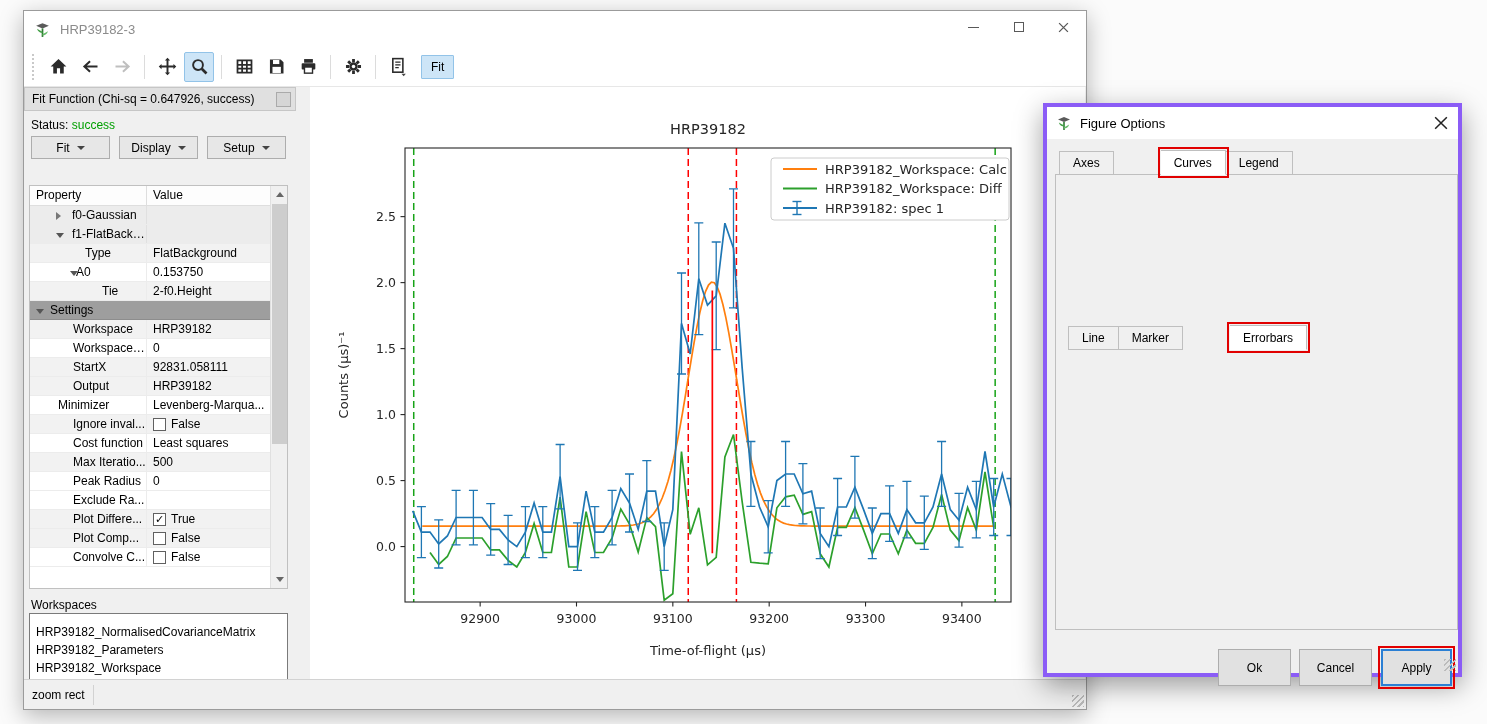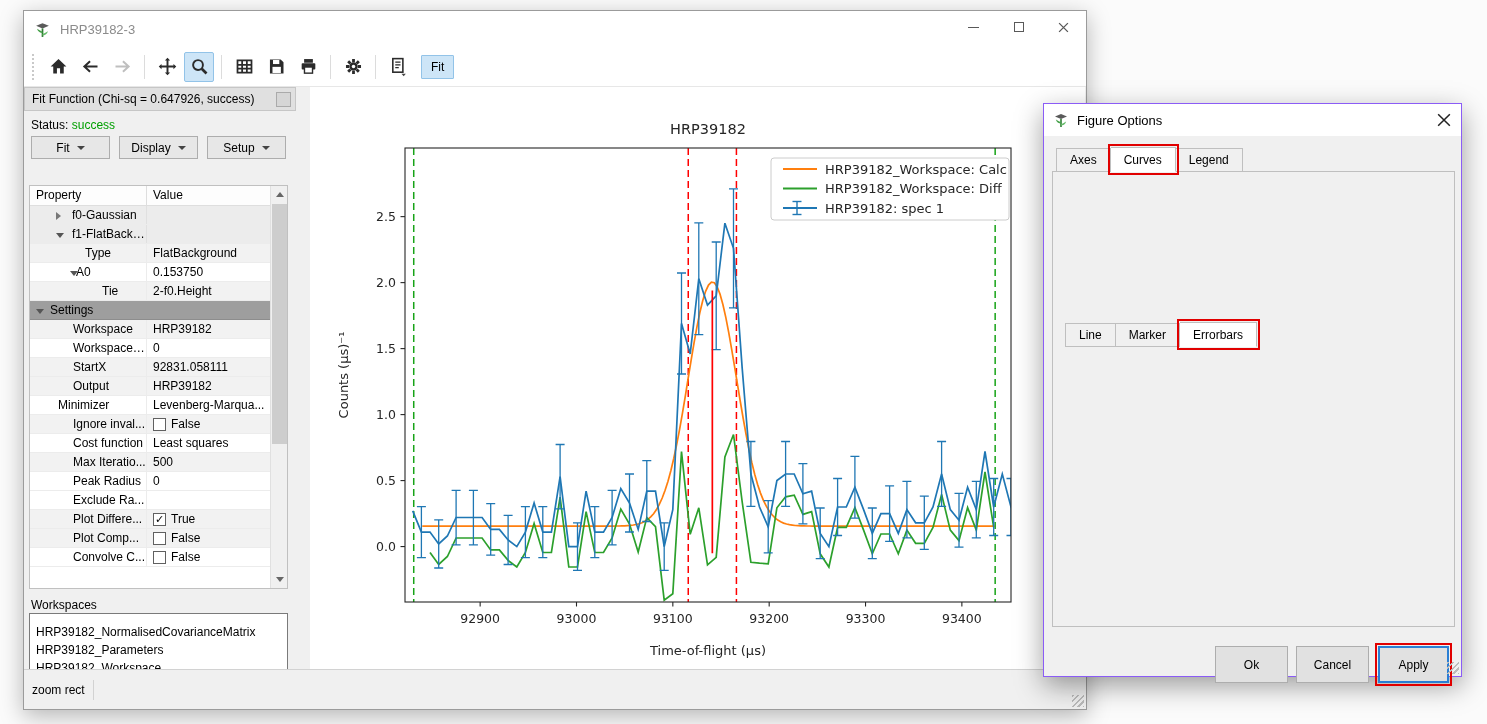--- a/index.html
+++ b/index.html
@@ -56,37 +56,37 @@
   .sb-tri-up{width:0;height:0;border-left:4px solid transparent;border-right:4px solid transparent;border-bottom:5px solid #666;}
   .sb-tri-dn{width:0;height:0;border-left:4px solid transparent;border-right:4px solid transparent;border-top:5px solid #666;}
   .sb-thumb{position:absolute;left:1px;top:18px;width:15px;height:240px;background:#cdcdcd;}
   .ws-label{position:absolute;left:7px;top:487px;font-size:12px;}
   .ws-list{position:absolute;left:5px;top:502px;width:259px;height:74px;background:#fff;border:1px solid #7a7a7a;
     font-size:12px;padding:9px 0;}
   .ws-item{padding:1px 6px;line-height:16px;white-space:nowrap;}
   
   .canvas{position:absolute;left:286px;top:76px;right:1px;bottom:26px;background:#fff;}
   #plot-svg{position:absolute;left:307px;top:95px;}
-  .statusbar{position:absolute;left:0;right:0;bottom:0;height:40px;background:#f0f0f0;border-top:1px solid #d2d2d2;
+  .statusbar{position:absolute;left:0;right:0;bottom:0;height:30px;background:#f0f0f0;border-top:1px solid #d2d2d2;
     display:flex;align-items:center;font-size:12px;}
   .statusbar .msg{padding:0 8px;border-right:1px solid #d2d2d2;height:20px;display:flex;align-items:center;}
   .grip{position:absolute;right:2px;bottom:2px;width:12px;height:12px;
     background:repeating-linear-gradient(135deg,#bbb 0 1.5px,transparent 1.5px 4px);}
   
   .dialog{position:absolute;left:1043px;top:103px;width:419px;height:574px;background:#f0f0f0;
-    border:1px solid #8b5cf6;box-shadow:0 9px 26px rgba(0,0,0,.38);}
+    border:4px solid #8b5cf6;box-shadow:0 9px 26px rgba(0,0,0,.38);}
   .dlg-title{position:absolute;left:0;top:0;right:0;height:32px;background:#fff;display:flex;align-items:center;}
   .dlg-title .app-icon{margin-left:9px;width:16px;height:16px;}
   .dlg-title .t{margin-left:8px;font-size:13px;color:#000;}
   .dlg-close{position:absolute;right:10px;top:9px;width:14px;height:14px;}
   .tabs{position:absolute;left:12px;top:44px;display:flex;border-radius:6px;}
   .tab{height:24px;padding:0 13px;font-size:12px;display:flex;align-items:center;background:#f0f0f0;
     border:1px solid #bfbfbf;border-left:none;position:relative;}
   .tab:first-child{border-left:1px solid #bfbfbf;}
-  .tab.active{background:#fff;height:25px;margin-top:-1px;border-bottom-color:#fff;z-index:3;}
+  .tab.active{background:#fff;height:25px;margin-top:-1px;border-bottom-color:#fff;z-index:3;margin-left:47px;}
   .pane{position:absolute;left:8px;top:67px;width:403px;height:456px;border:1px solid #bfbfbf;background:#f0f0f0;z-index:1;}
   .flabel{position:absolute;font-size:12px;color:#000;}
   .combo{position:absolute;height:23px;border:1px solid #8a8a8a;background:linear-gradient(#f5f5f5,#e4e4e4);
     font-size:12px;line-height:21px;padding-left:6px;}
   .combo .arr{position:absolute;right:6px;top:9px;width:0;height:0;border-left:4px solid transparent;border-right:4px solid transparent;border-top:4px solid #444;}
   .btn{position:absolute;background:#e1e1e1;border:1px solid #adadad;font-size:12px;display:flex;align-items:center;justify-content:center;}
   .cbrow{position:absolute;display:flex;align-items:center;gap:6px;font-size:12px;}
   .tinput{position:absolute;background:#fff;border:1px solid #2a7fd4;font-size:12px;line-height:20px;padding-left:5px;}
   .tinput .caret-i{display:inline-block;width:1px;height:13px;background:#000;vertical-align:-2px;}
   .subtabs{position:absolute;left:21px;top:219px;display:flex;z-index:2;}

